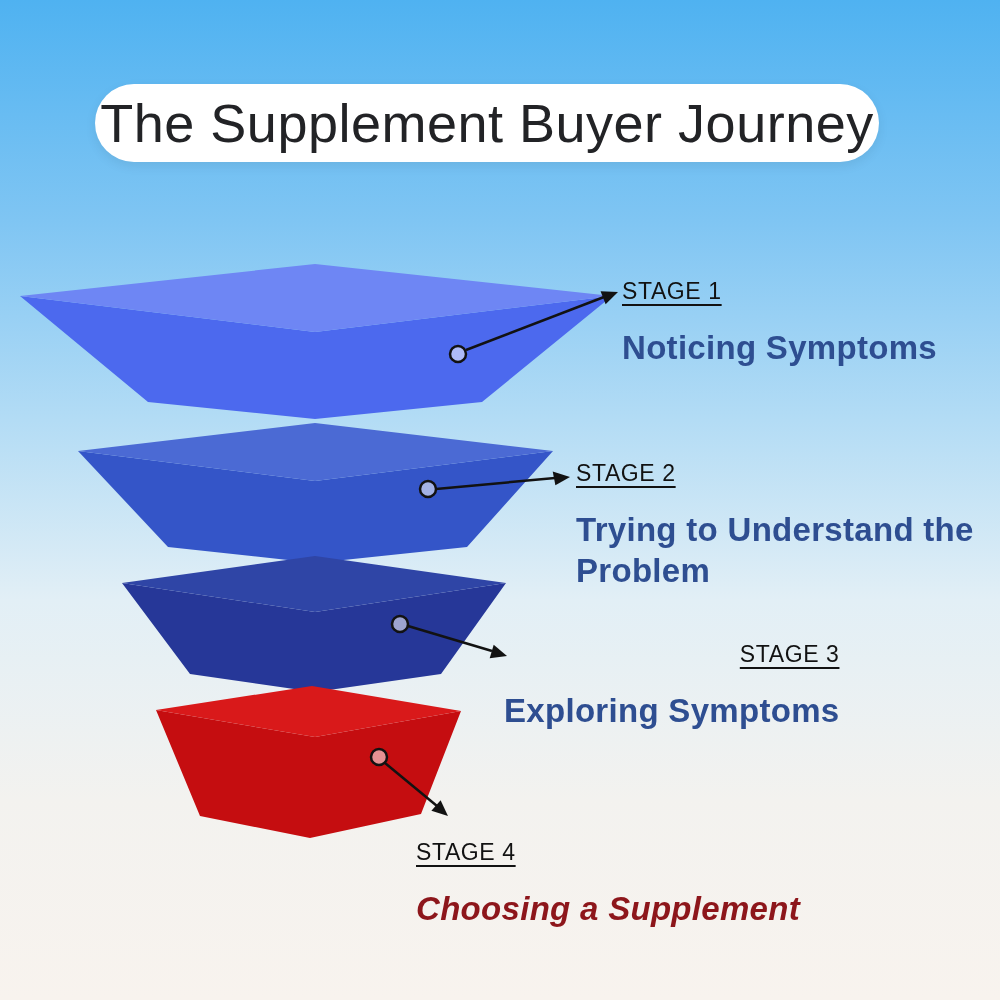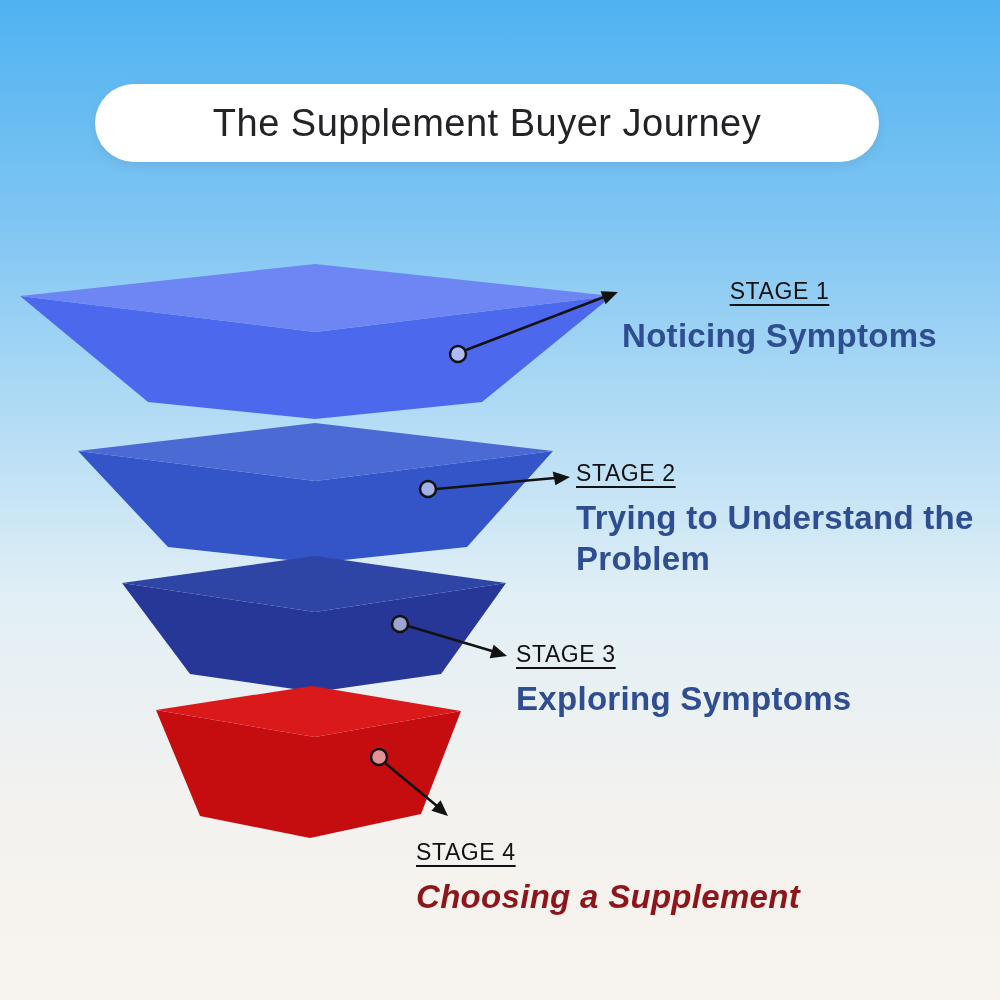--- a/index.html
+++ b/index.html
@@ -19,21 +19,21 @@
   .title-pill {
     position: absolute;
     left: 95px; top: 84px;
     width: 784px; height: 78px;
     background: #ffffff;
     border-radius: 40px;
     display: flex; align-items: center; justify-content: center;
     box-shadow: 0 4px 12px rgba(0,0,0,0.07);
   }
   .title-pill h1 {
-    font-size: 38px;
+    font-size: 54px;
     font-weight: 500;
     color: #222326;
     letter-spacing: 0.5px;
     white-space: nowrap;
   }
   svg.funnel-layer {
     position: absolute;
     left: 0; top: 0;
     width: 1000px; height: 1000px;
   }
@@ -51,24 +51,25 @@
     text-decoration: underline;
     text-underline-offset: 5px;
     text-decoration-thickness: 1.5px;
     white-space: nowrap;
   }
   .stage-heading {
     font-size: 33px;
     font-weight: 700;
     line-height: 1.25;
     letter-spacing: 0.3px;
+    margin-top: 12px;
   }
-  .s1 { left: 622px; top: 278px; text-align: center; }
+  .s1 { left: 622px; top: 278px; }
   .s2 { left: 576px; top: 460px; width: 440px; }
-  .s3 { left: 516px; top: 641px; }
+  .s3 { left: 504px; top: 641px; text-align: right; }
   .s4 { left: 416px; top: 839px; }
 </style>
 </head>
 <body>
 
 <div class="canvas">
 
   <div class="title-pill">
     <h1>The Supplement Buyer Journey</h1>
   </div>

